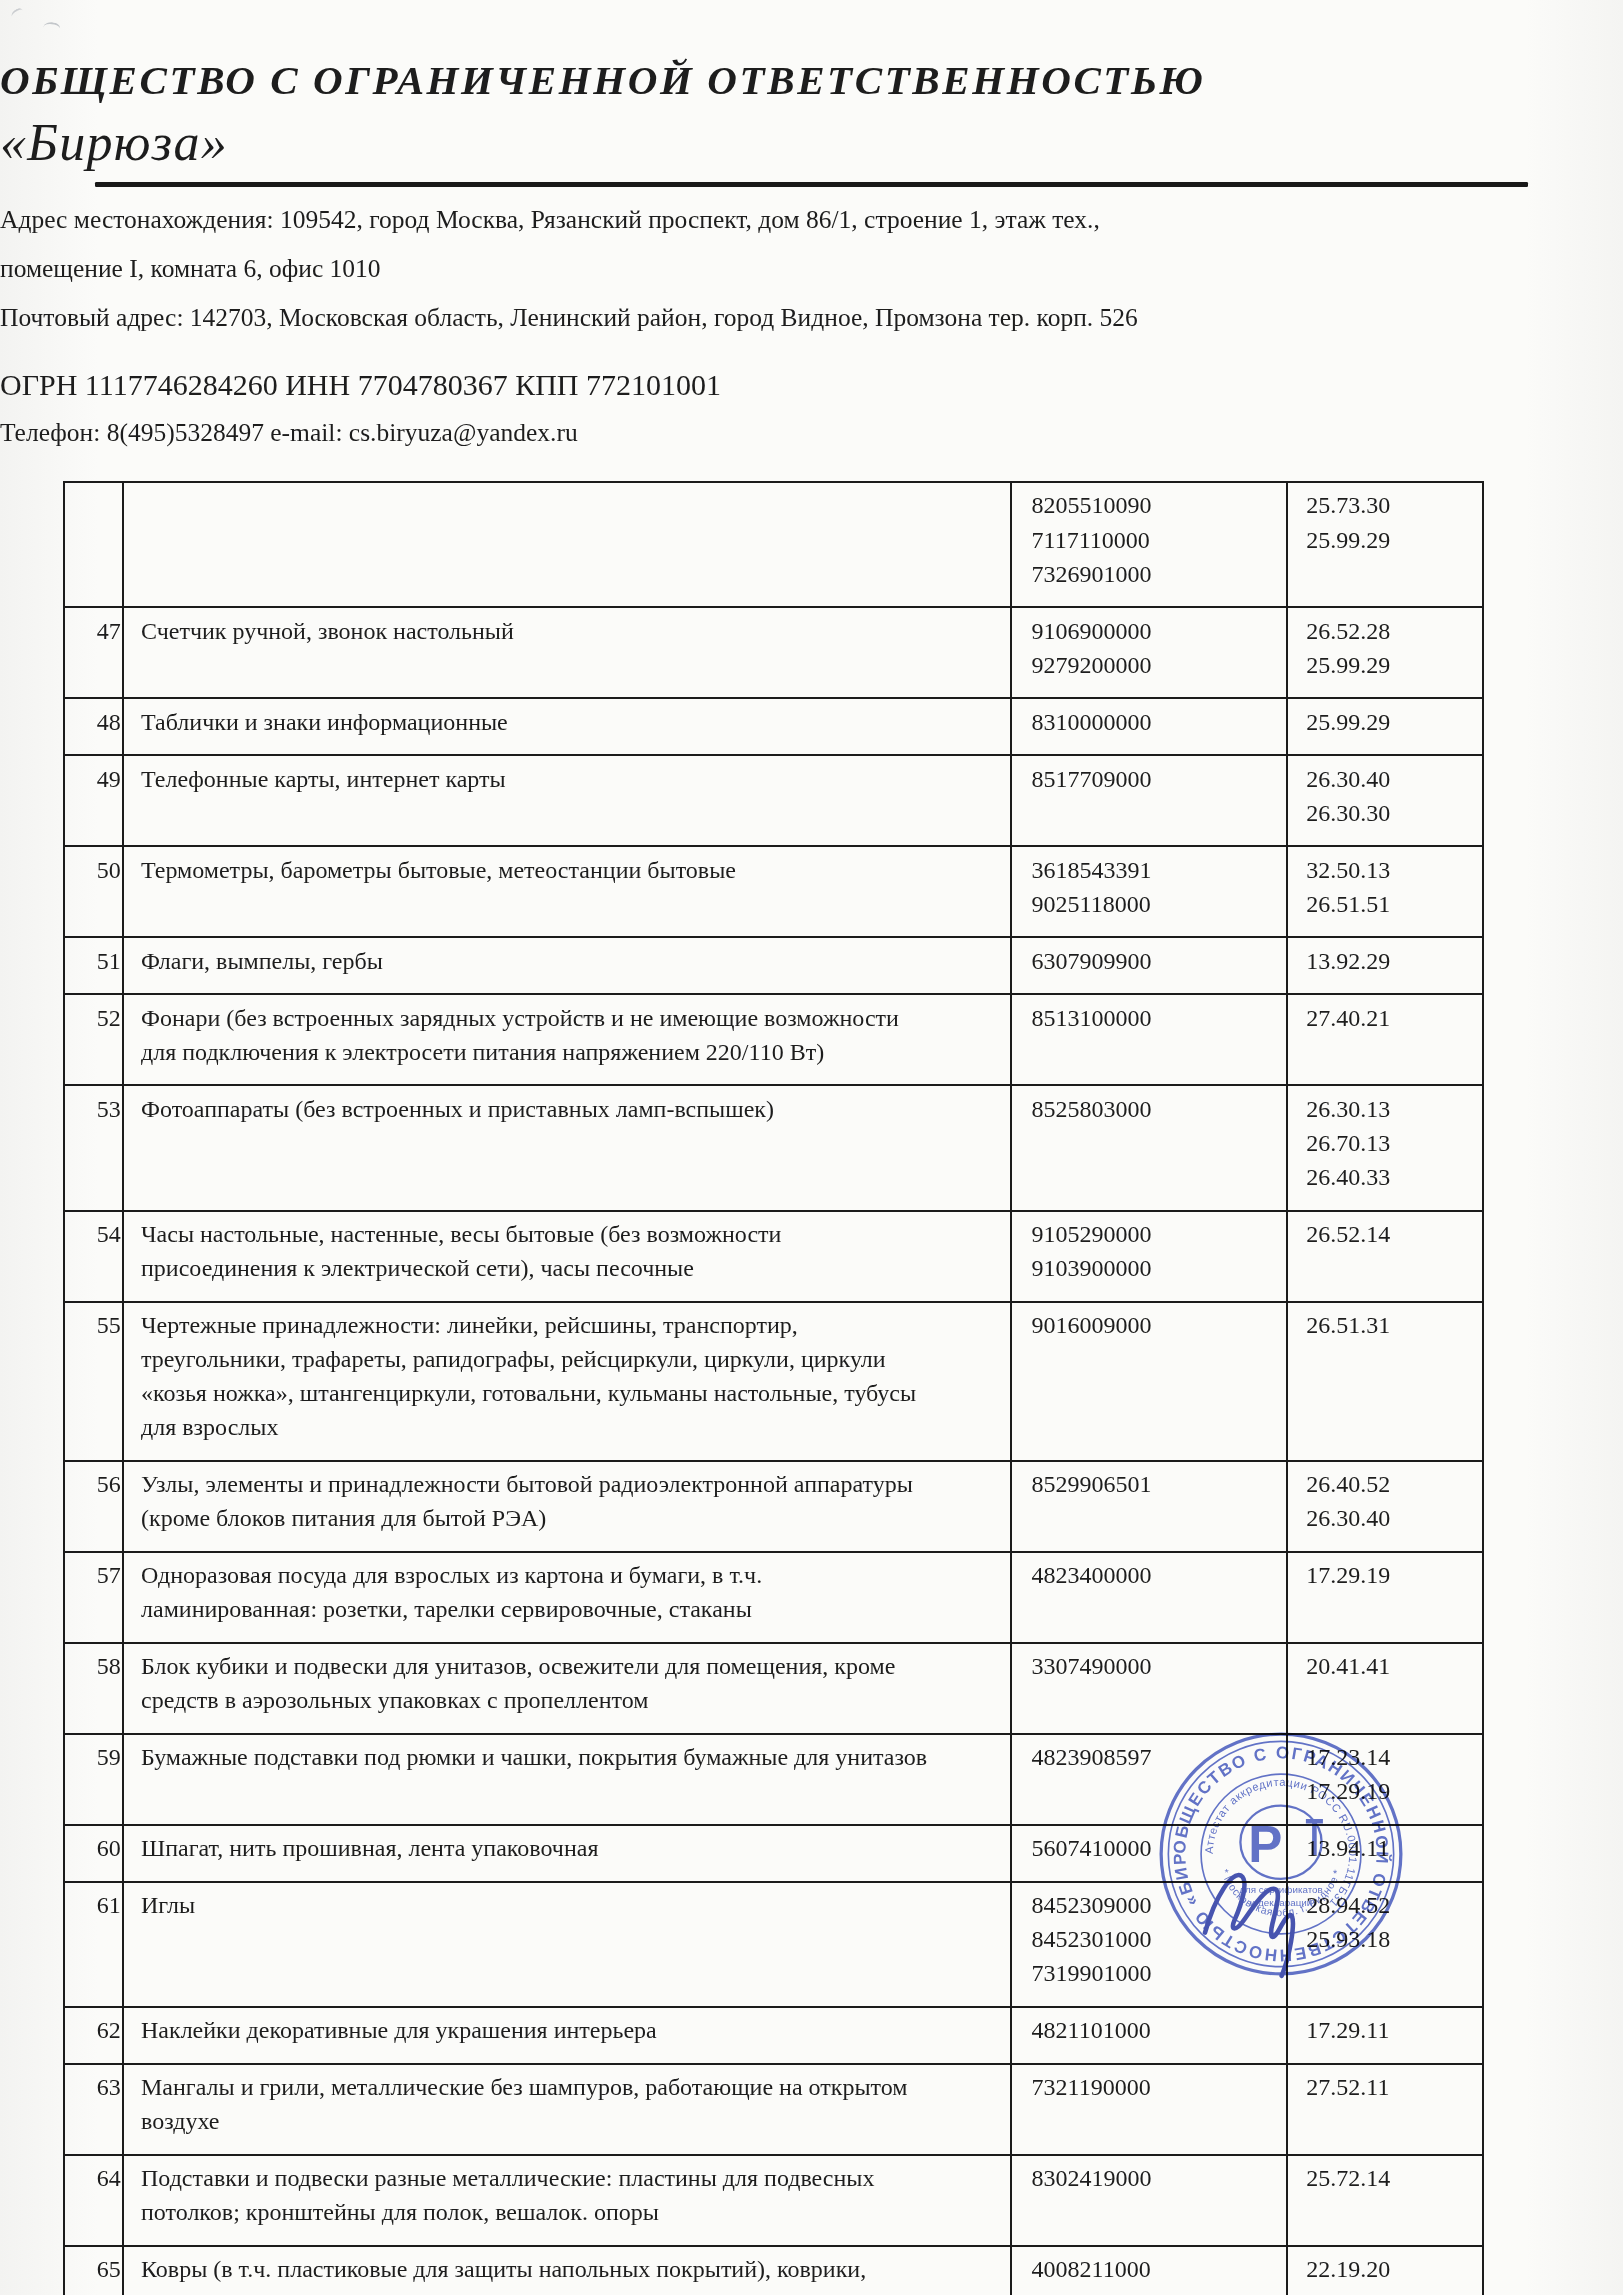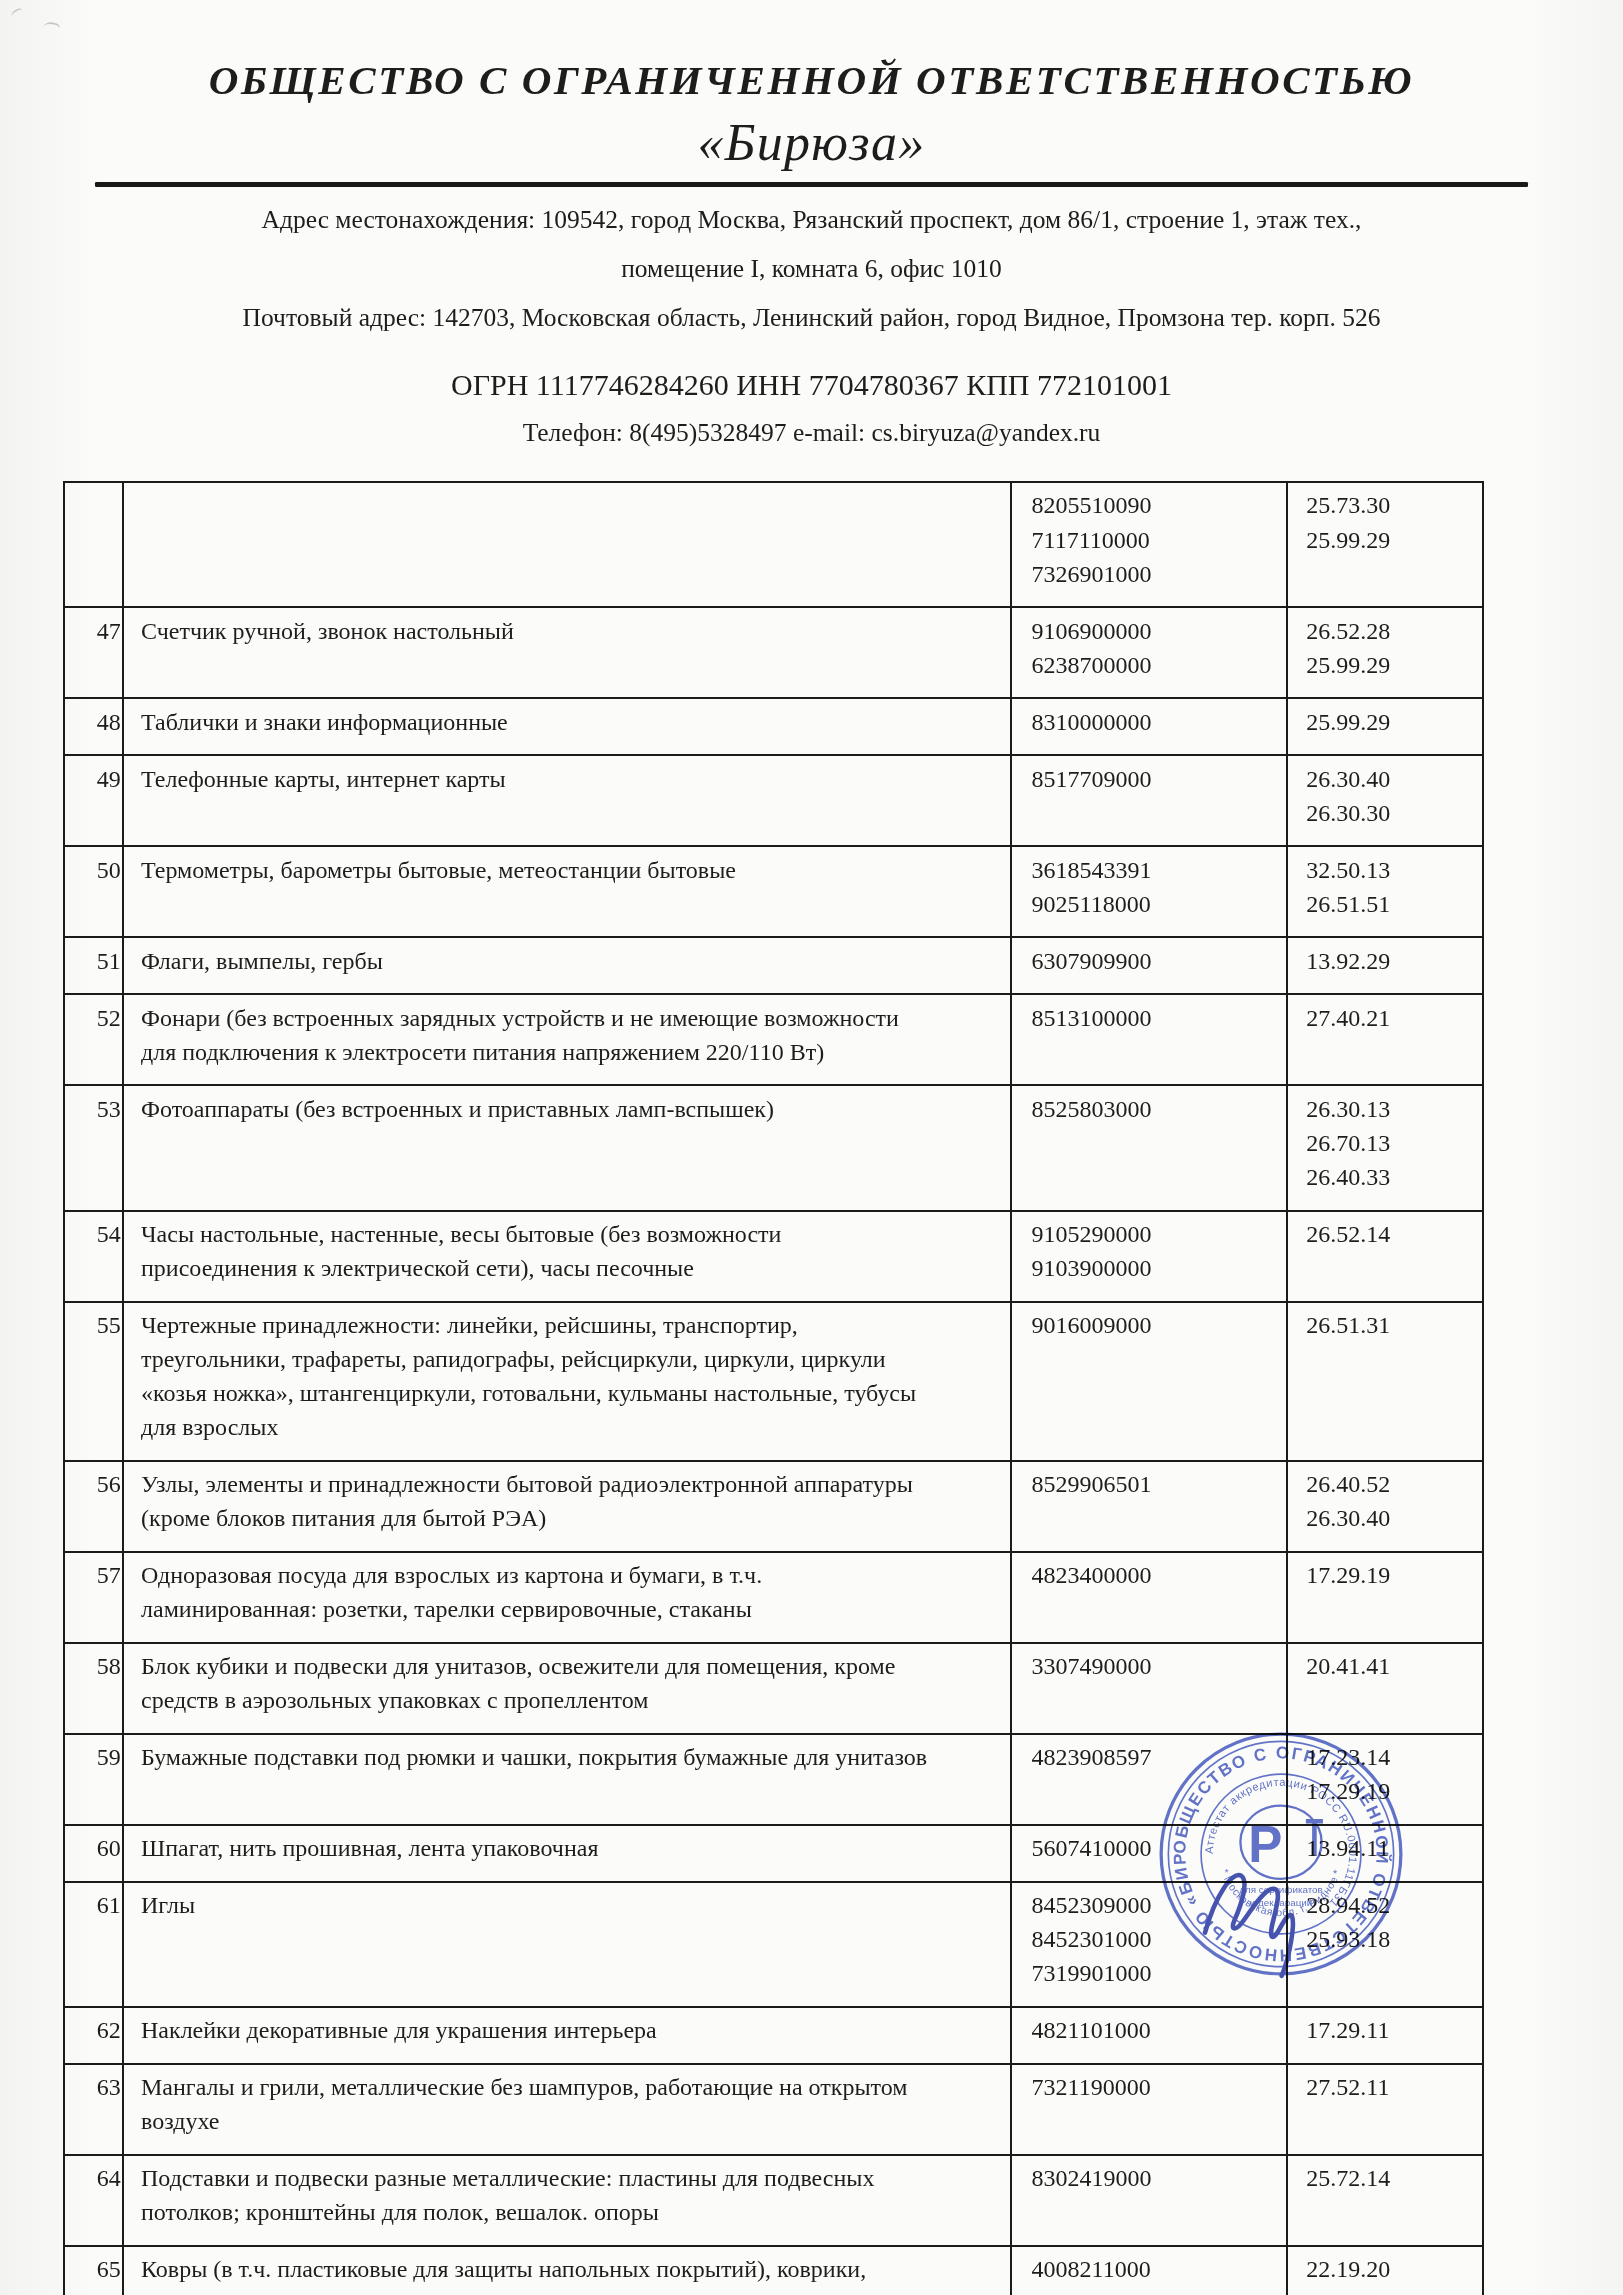--- a/index.html
+++ b/index.html
@@ -13,21 +13,21 @@
   }
   .page{
     position:absolute;inset:0;
     background:linear-gradient(90deg,#f3f3f1 0%,#fbfbf9 6%,#fbfbf9 94%,#f4f4f2 100%);
   }
   
   .scuff{position:absolute;border-top:2px solid #9aa0a8;border-radius:60% 40%;opacity:.45;}
   .scuff1{left:10.5px;top:9.2px;width:13px;height:7.9px;transform:rotate(-25deg);}
   .scuff2{left:43px;top:22px;width:17px;height:10.5px;transform:rotate(14deg);border-top-width:2.6px;opacity:.55;}
 
-  .header{position:relative;text-align:center;padding-top:58px;}
+  .header{position:relative;padding-top:58px;}
   .title{
     font-size:41px;font-weight:bold;font-style:italic;
     letter-spacing:2.6px;line-height:1.08;
   }
   .orgname{
     font-size:52px;font-weight:normal;font-style:italic;
     margin-top:10.5px;letter-spacing:1.3px;
   }
   .rule{
     margin:10.5px auto 0 auto;width:1433px;height:4.6px;background:#191919;border-radius:1.3px;
@@ -103,21 +103,21 @@
           <td class="c-okpd">
             <div class="okpd-line">25.73.30</div>
             <div class="okpd-line">25.99.29</div>
           </td>
         </tr>
         <tr>
           <td class="c-num">47</td>
           <td class="c-desc">Счетчик ручной, звонок настольный</td>
           <td class="c-code">
             <div class="code-line">9106900000</div>
-            <div class="code-line">6238700000</div>
+            <div class="code-line">9279200000</div>
           </td>
           <td class="c-okpd">
             <div class="okpd-line">26.52.28</div>
             <div class="okpd-line">25.99.29</div>
           </td>
         </tr>
         <tr>
           <td class="c-num">48</td>
           <td class="c-desc">Таблички и знаки информационные</td>
           <td class="c-code">

